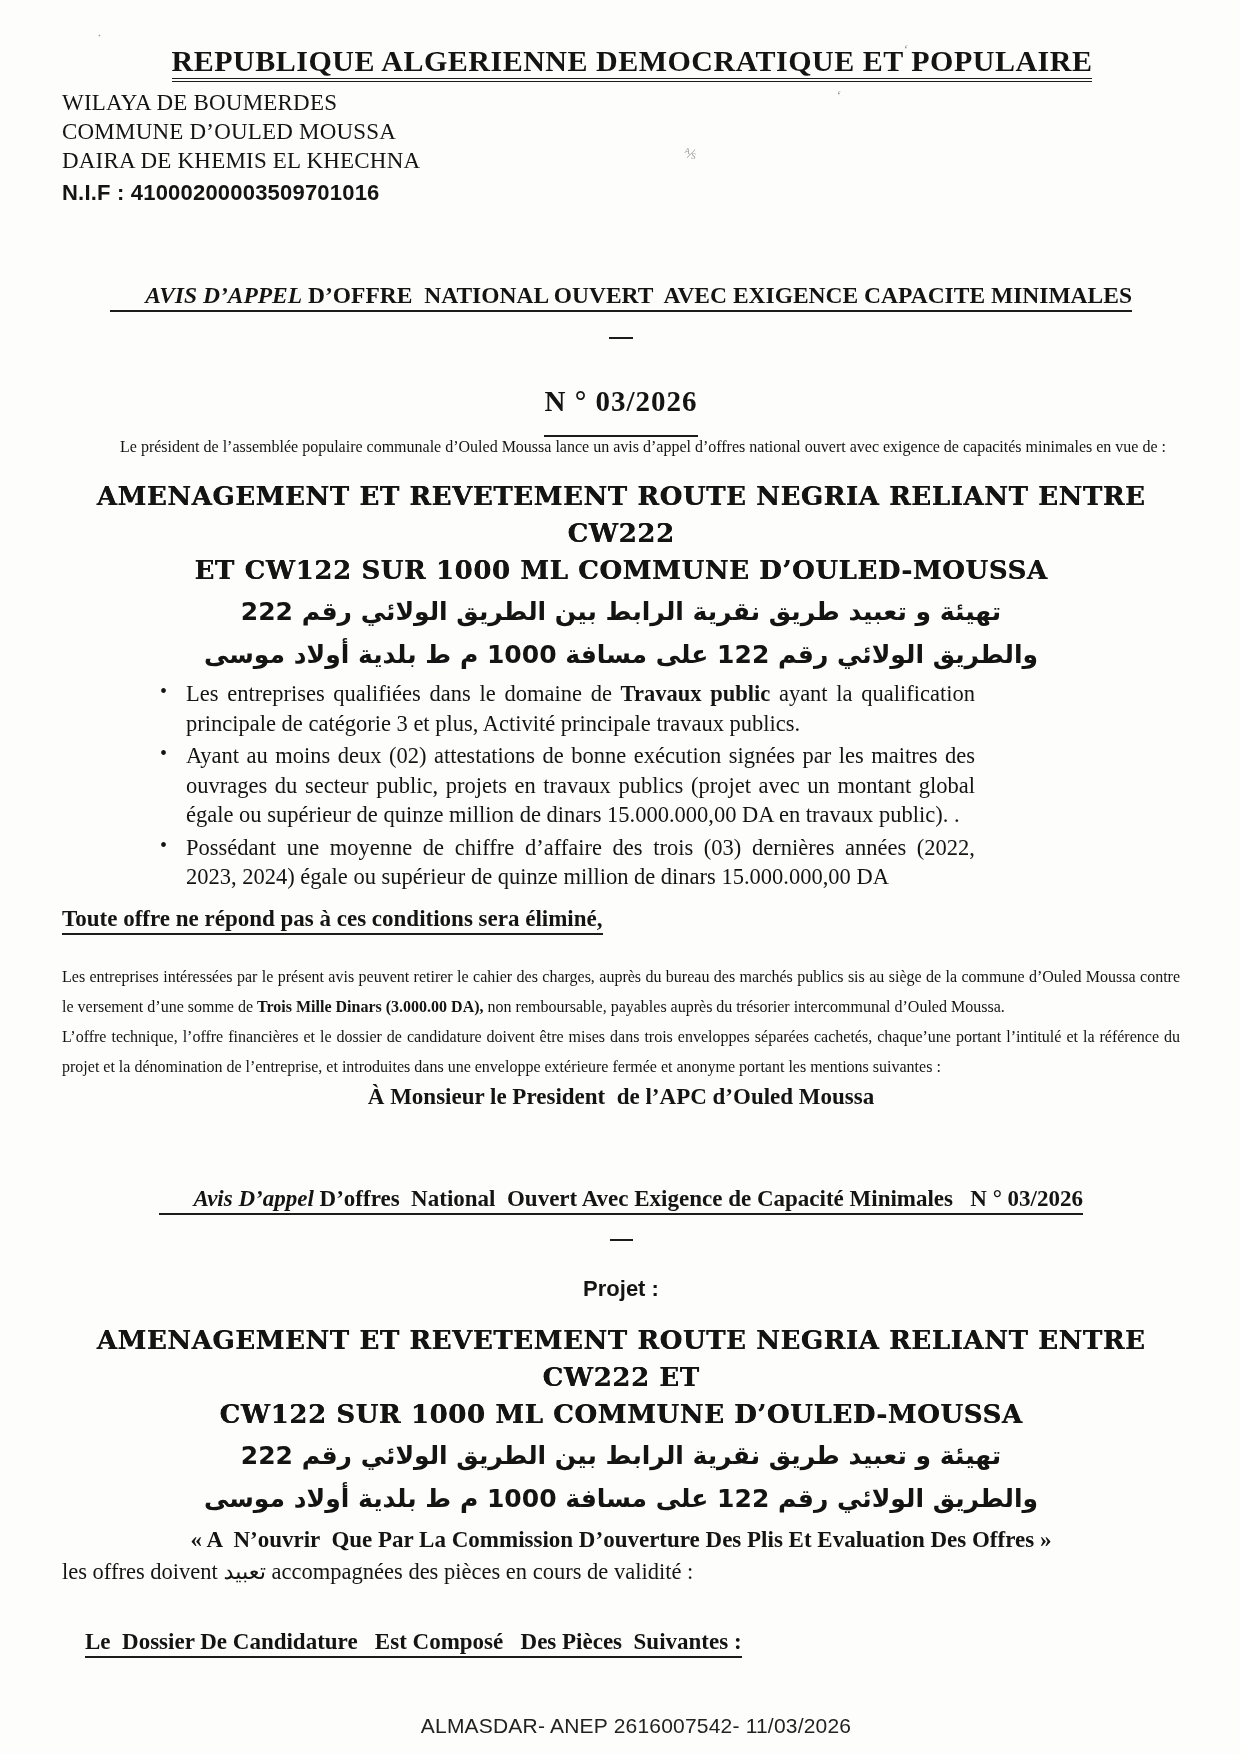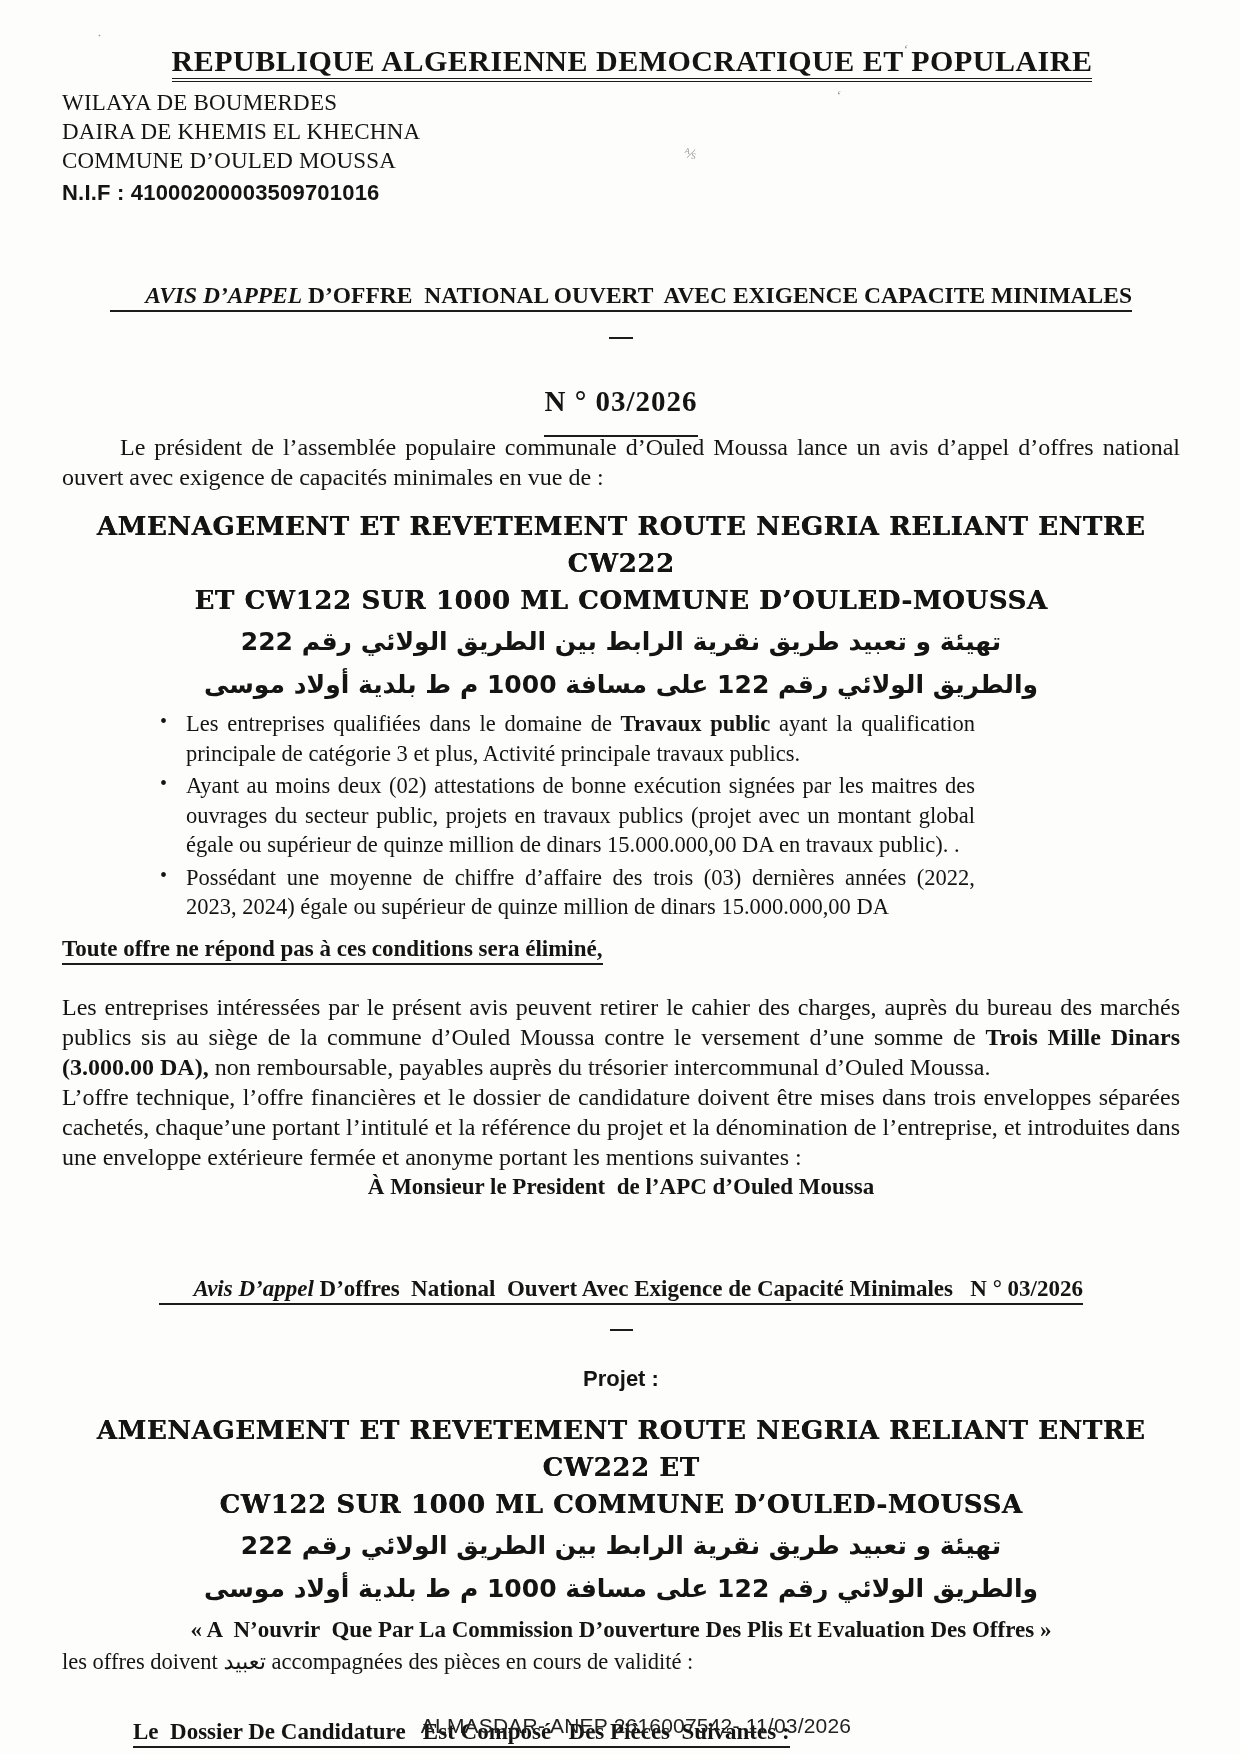--- a/index.html
+++ b/index.html
@@ -37,21 +37,21 @@
   }
   .avis-line .u{border-bottom:2.5px solid #1c1c1c;padding-bottom:2px;}
   .avis-line i{font-style:italic;}
   .num-line{margin-top:22px;text-align:center;font-weight:bold;font-size:29px;}
   .num-line span{border-bottom:2.5px solid #1c1c1c;padding-bottom:18px;letter-spacing:1px;}
   
   .para{
     margin:14px 0 0 0;
     text-align:justify;
     line-height:30px;
-    font-size:24px;
+    font-size:16px;
   }
   .indent{text-indent:58px;}
   
   .proj{
     margin-top:16px;
     text-align:center;
     font-family:"DejaVu Serif", serif;
     font-weight:bold;
     font-size:26px;
     line-height:37px;
@@ -84,21 +84,21 @@
   }
   .avis2 .u{border-bottom:2px solid #1c1c1c;padding-bottom:2px;}
   .projet-label{
     margin-top:12px;text-align:center;
     font-family:Liberation Sans, sans-serif;
     font-weight:bold;font-size:22px;
   }
   .commission{margin-top:8px;text-align:center;font-weight:bold;font-size:23px;}
   .pieces-intro{margin-top:4px;font-size:22.5px;line-height:30px;}
   .dossier-heading{margin-top:16px;font-weight:bold;font-size:23px;}
-  .dossier-heading span{border-bottom:2.5px solid #1c1c1c;padding-bottom:2px;margin-left:48px;}
+  .dossier-heading span{border-bottom:2.5px solid #1c1c1c;padding-bottom:2px;}
   .footer{
     position:absolute;left:0;bottom:16px;width:100%;
     text-align:center;
     font-family:"Liberation Sans", sans-serif;
     font-size:21px;color:#222;letter-spacing:.2px;padding-left:16px;
   }
   
   .speck{position:absolute;color:#9a9a9a;font-size:14px;transform:rotate(12deg);user-select:none;}
 </style>
 </head>
@@ -109,22 +109,22 @@
   <span class="speck" style="left:903px;top:42px;">‘</span>
   <span class="speck" style="left:836px;top:88px;">‘</span>
   <span class="speck" style="left:684px;top:146px;">⅍</span>
   <span class="speck" style="left:97px;top:28px;">·</span>
   <span class="speck" style="left:588px;top:1056px;">·</span>
 
   <div class="h1">
     <span>REPUBLIQUE ALGERIENNE DEMOCRATIQUE ET POPULAIRE</span>
   </div>
   <div class="agency-line">WILAYA DE BOUMERDES</div>
+  <div class="agency-line">COMMUNE D’OULED MOUSSA</div>
   <div class="agency-line">DAIRA DE KHEMIS EL KHECHNA</div>
-  <div class="agency-line">COMMUNE D’OULED MOUSSA</div>
   <div class="nif">N.I.F : 41000200003509701016</div>
 
   <div class="avis-line pre">
     <span class="u">
       <i>AVIS D’APPEL</i><span> D’OFFRE  NATIONAL OUVERT  AVEC EXIGENCE CAPACITE MINIMALES</span>
     </span>
   </div>
 
   <div class="num-line">
     <span>N ° 03/2026</span>

